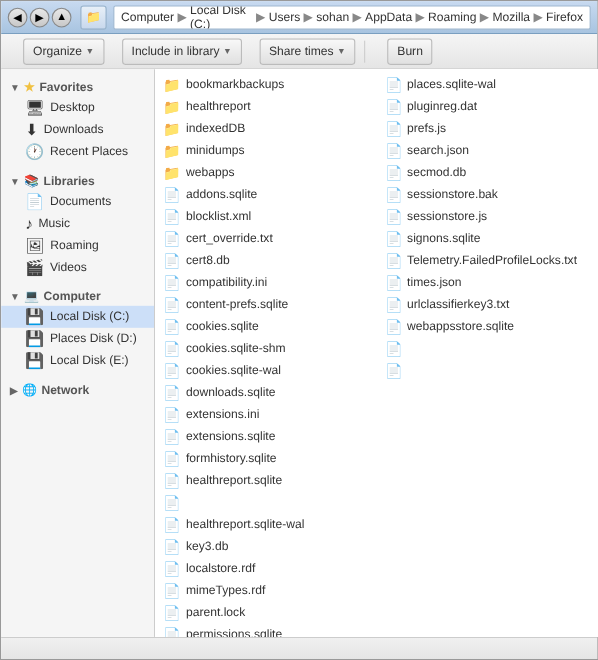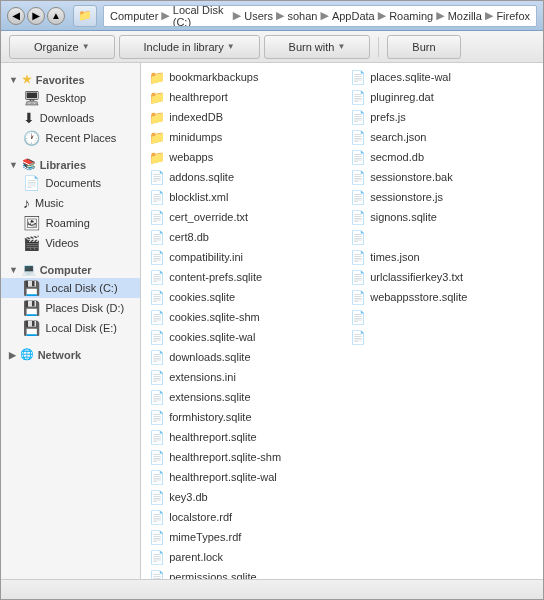--- a/index.html
+++ b/index.html
@@ -71,28 +71,29 @@
       background: linear-gradient(to bottom, #f5f5f5, #e5e5e5);
       height: 32px;
       display: flex;
       align-items: center;
       padding: 0 8px;
       gap: 4px;
       border-bottom: 1px solid #ccc;
     }
     .toolbar-btn {
       height: 24px;
-      padding: 0 24px;
+      padding: 0 8px;
       background: linear-gradient(to bottom, #f8f8f8, #e0e0e0);
       border: 1px solid #bbb;
       border-radius: 3px;
       cursor: pointer;
       display: flex; align-items: center; gap: 3px;
       font-size: 11px;
       color: #333;
+      margin-left: 12px;
     }
     .toolbar-separator {
       width: 1px; height: 20px;
       background: #ccc;
       margin: 0 4px;
     }
     .dropdown-arrow {
       font-size: 8px;
       color: #666;
     }
@@ -225,21 +226,21 @@
 <div class="toolbar">
   <div class="toolbar-btn">
     <span>Organize</span>
     <span class="dropdown-arrow">▼</span>
   </div>
   <div class="toolbar-btn">
     <span>Include in library</span>
     <span class="dropdown-arrow">▼</span>
   </div>
   <div class="toolbar-btn">
-    <span>Burn with</span>
+    <span>Share times</span>
     <span class="dropdown-arrow">▼</span>
   </div>
   <div class="toolbar-separator"></div>
   <div class="toolbar-btn">
     <span>Burn</span>
   </div>
 </div>
 
 <div class="main-layout">
 
@@ -385,21 +386,20 @@
           <div class="file-item">
             <span class="file-icon icon-file">📄</span>
             <span>formhistory.sqlite</span>
           </div>
           <div class="file-item">
             <span class="file-icon icon-file">📄</span>
             <span>healthreport.sqlite</span>
           </div>
           <div class="file-item">
             <span class="file-icon icon-file">📄</span>
-            <span>healthreport.sqlite-shm</span>
           </div>
           <div class="file-item">
             <span class="file-icon icon-file">📄</span>
             <span>healthreport.sqlite-wal</span>
           </div>
           <div class="file-item">
             <span class="file-icon icon-special">📄</span>
             <span>key3.db</span>
           </div>
           <div class="file-item">
@@ -448,20 +448,21 @@
           <div class="file-item">
             <span class="file-icon icon-special">📄</span>
             <span>sessionstore.js</span>
           </div>
           <div class="file-item">
             <span class="file-icon icon-file">📄</span>
             <span>signons.sqlite</span>
           </div>
           <div class="file-item">
             <span class="file-icon icon-file">📄</span>
+            <span>Telemetry.FailedProfileLocks.txt</span>
           </div>
           <div class="file-item">
             <span class="file-icon icon-file">📄</span>
             <span>times.json</span>
           </div>
           <div class="file-item">
             <span class="file-icon icon-file">📄</span>
             <span>urlclassifierkey3.txt</span>
           </div>
           <div class="file-item">

